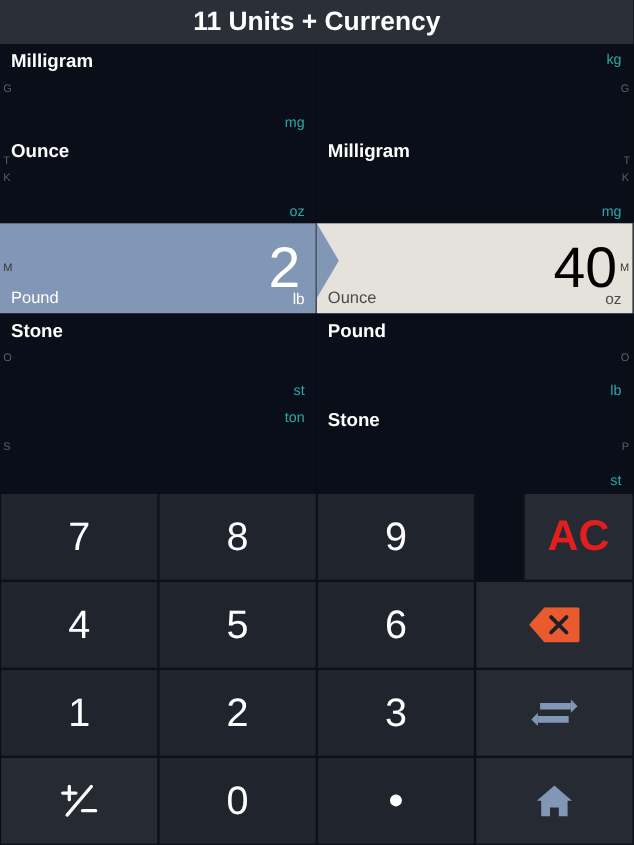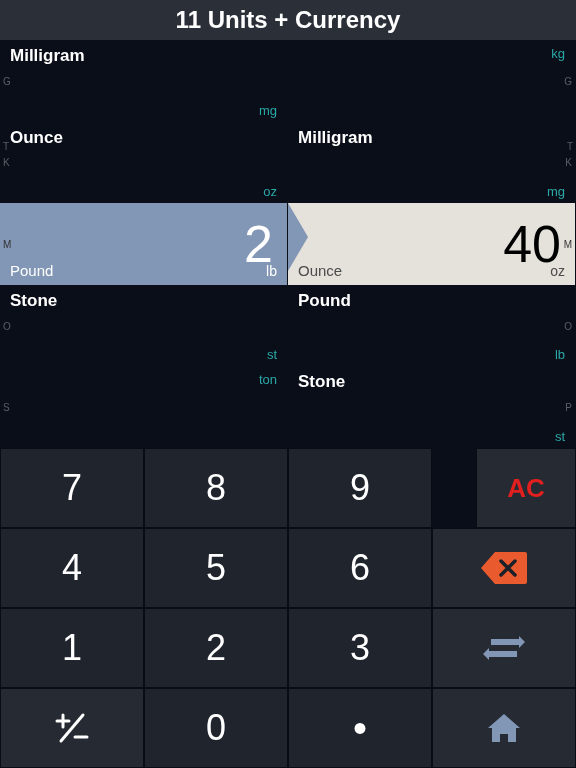--- a/index.html
+++ b/index.html
@@ -66,21 +66,21 @@
     grid-template-columns:repeat(4,1fr);
     grid-template-rows:repeat(4,1fr);
   }
   .key {
     display:flex; align-items:center; justify-content:center;
     font-size:36px; color:#fff; font-weight:400;
     border:1px solid #0a0d13;
   }
   .key.num  { background:#20242d; }
   .key.func { background:#262a33; }
-  .key.ac   { color:#e11f1f; font-size:26px; font-weight:700;margin-left:44px; }
+  .key.ac   { color:#e11f1f; font-size:39px; font-weight:700;margin-left:44px; }
   .key .icon { display:inline-flex; }
   .key.num, .key.func { cursor:pointer; }
   .key.func svg { display:block; }
   .dot { font-size:40px; line-height:0; }
 </style>
 </head>
 <body>
 
 <div class="header">
   <span class="header-title">11 Units + Currency</span>

